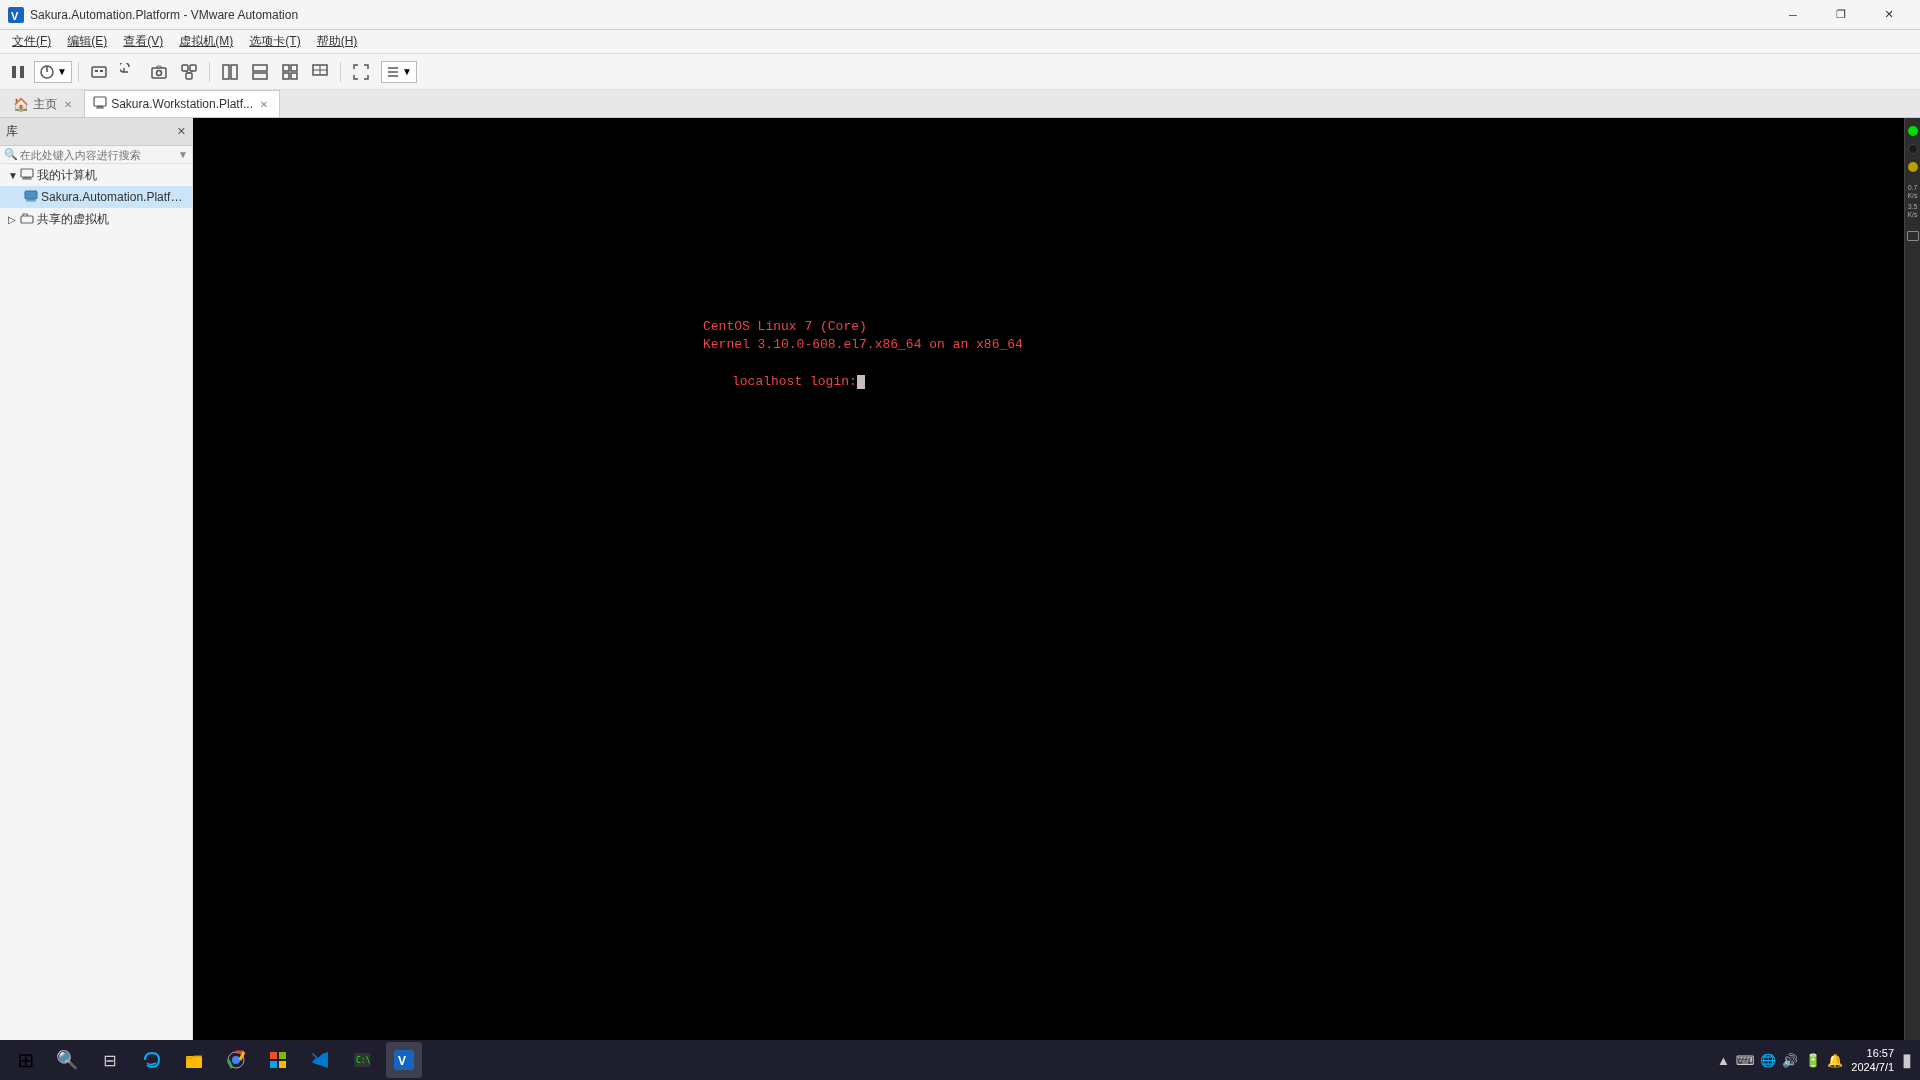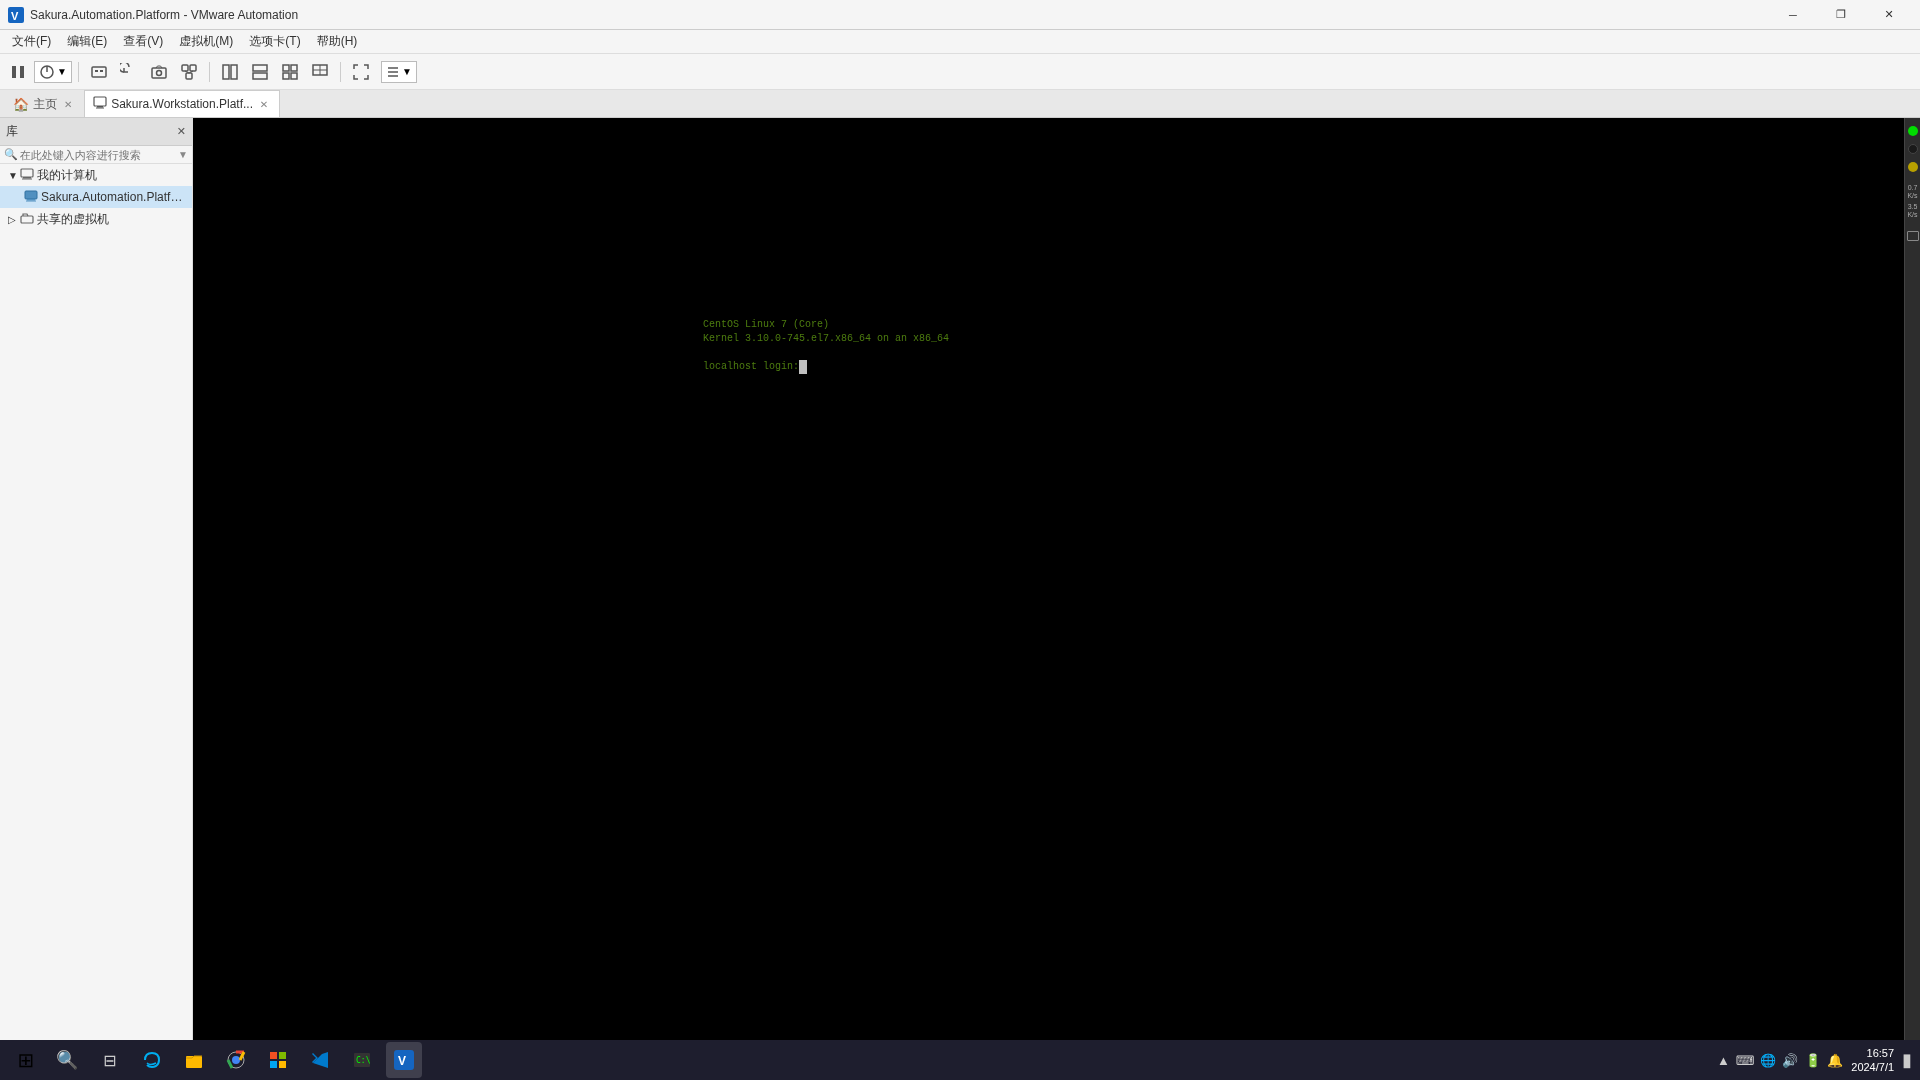--- a/index.html
+++ b/index.html
@@ -63,20 +63,21 @@
       padding: 0 4px;
     }
     .menu-item {
       padding: 2px 8px;
       font-size: 12px;
       color: #333;
       cursor: pointer;
       height: 22px;
       display: flex;
       align-items: center;
+      text-decoration: underline;
     }
 
     
     .toolbar {
       height: 36px;
       background: #f5f5f5;
       border-bottom: 1px solid #ddd;
       display: flex;
       align-items: center;
       padding: 0 4px;
@@ -212,30 +213,31 @@
       position: relative;
       display: flex;
       align-items: flex-start;
       justify-content: flex-start;
     }
     .console-text-area {
       position: absolute;
       top: 200px;
       left: 510px;
       font-family: 'Courier New', monospace;
-      font-size: 10px;
-      color: #4d7c0f;
+      font-size: 13px;
+      color: #ef4444;
       line-height: 1.4;
     }
     .console-line {
       white-space: pre;
     }
     .cursor-line {
       display: flex;
       align-items: center;
+      margin-left: 29px;
     }
     .cursor {
       display: inline-block;
       width: 8px;
       height: 14px;
       background: #c0c0c0;
       animation: blink 1s infinite;
     }
     @keyframes blink {
       0%, 50% { opacity: 1; }
@@ -531,21 +533,21 @@
         <span class="tree-label">共享的虚拟机</span>
       </div>
     </div>
   </div>
 
   <div style="flex:1;display:flex;flex-direction:column;position:relative;">
     <div class="vm-screen">
 
       <div class="console-text-area">
         <div class="console-line">CentOS Linux 7 (Core)</div>
-        <div class="console-line">Kernel 3.10.0-745.el7.x86_64 on an x86_64</div>
+        <div class="console-line">Kernel 3.10.0-608.el7.x86_64 on an x86_64</div>
         <div class="console-line">&nbsp;</div>
         <div class="cursor-line">
           <span>localhost login: </span>
           <span class="cursor"></span>
         </div>
       </div>
 
       <div class="right-sidebar" style="position:absolute;right:0;top:0;bottom:0;width:16px;">
         <div style="width:10px;height:10px;border-radius:50%;background:#00dd00;margin-top:4px;"></div>
         <div style="width:10px;height:10px;border-radius:50%;background:#1a1a1a;border:1px solid #444;margin-top:4px;"></div>

